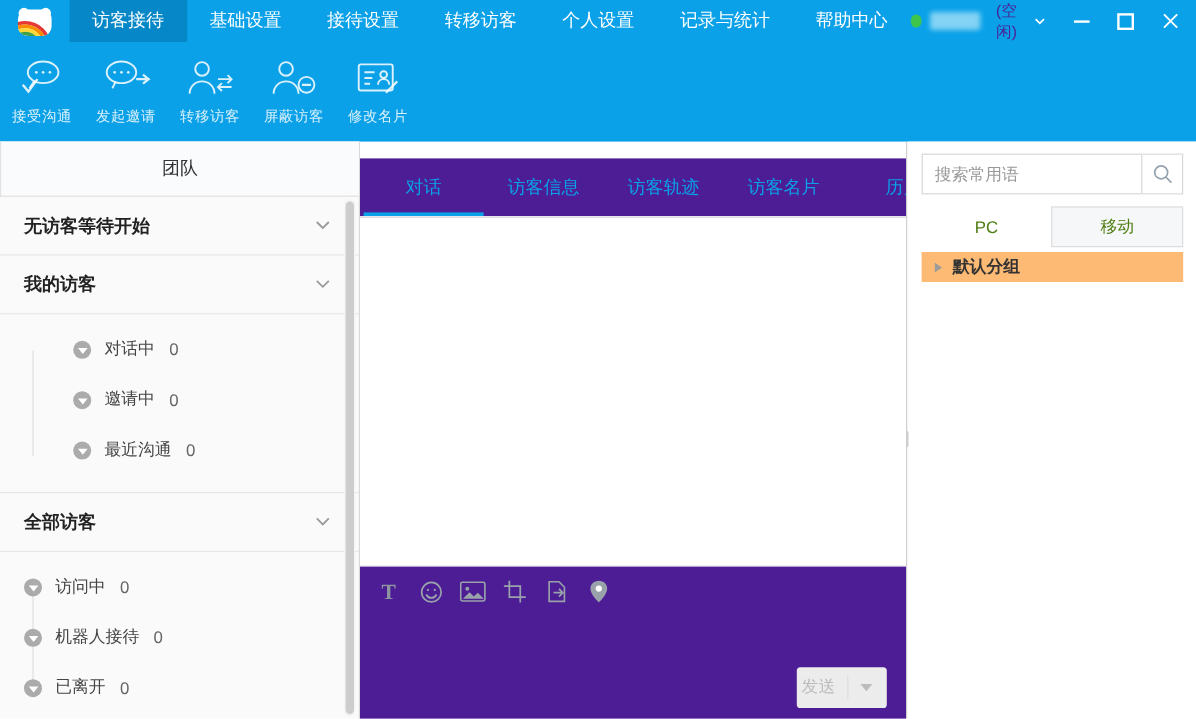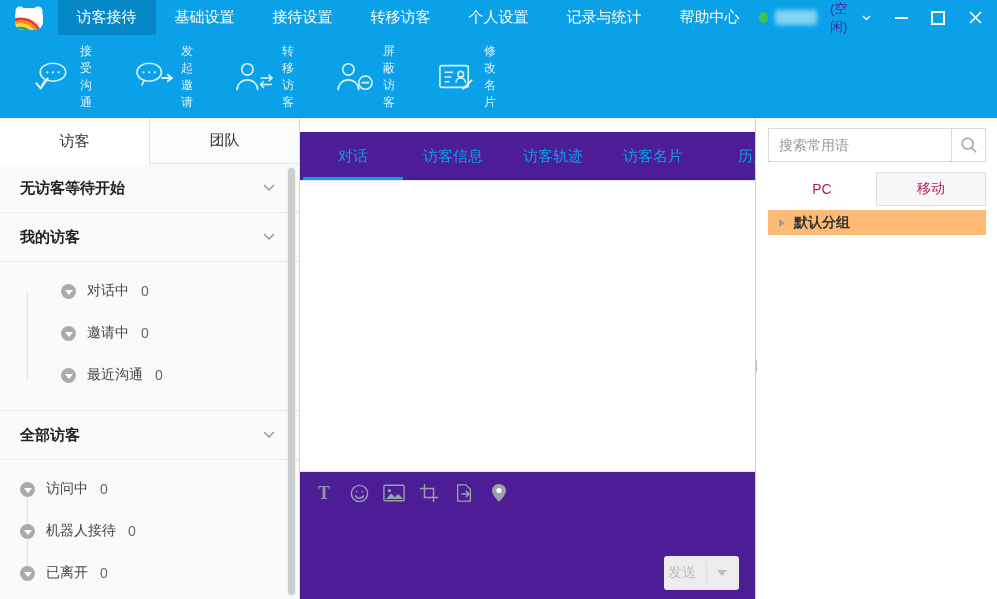--- a/index.html
+++ b/index.html
@@ -17,21 +17,21 @@
   .dot{width:11px;height:11px;border-radius:50%;background:#3ec54b;}
   .redacted{width:52px;height:15px;background:#82d3f4;border-radius:2px;filter:blur(2px);}
   .status-text{font-size:13px;color:#4c1d95;text-align:center;}
   .chev-w{margin-left:2px;display:flex;}
   .win-controls{display:flex;align-items:center;gap:21px;}
   .wc{display:flex;align-items:center;justify-content:center;width:16px;height:16px;cursor:pointer;}
   .wc-min{width:13px;height:2px;background:#fff;display:block;}
   .wc-max{width:10px;height:10px;border:2px solid #fff;display:block;}
 
   .toolbar-row{display:flex;height:83px;align-items:center;}
-  .tool{width:70px;display:flex;flex-direction:row;align-items:center;justify-content:center;gap:7px;color:rgba(255,255,255,.85);cursor:pointer;margin-left:31px;}
+  .tool{width:70px;display:flex;flex-direction:column;align-items:center;justify-content:center;gap:7px;color:rgba(255,255,255,.85);cursor:pointer;}
   .tool-label{font-size:12px;letter-spacing:.5px;}
   .tool svg{display:block;}
 
   
   .sidebar{position:absolute;top:118px;left:0;width:300px;bottom:0;background:#fafafa;border-right:1px solid #d9d9d9;box-sizing:border-box;}
   .side-tabs{display:flex;height:46px;}
   .side-tab{flex:1;display:flex;align-items:center;justify-content:center;font-size:15px;color:#333;cursor:pointer;box-sizing:border-box;}
   .side-tab.active{background:#fff;}
   .side-tab.inactive{background:#fafbfc;border-left:1px solid #e2e2e2;border-bottom:1px solid #e2e2e2;}
   .sec-h{height:48px;display:flex;align-items:center;justify-content:space-between;padding:0 24px 0 20px;font-size:15px;font-weight:bold;color:#222;border-bottom:1px solid #e8e8e8;cursor:pointer;}
@@ -64,21 +64,21 @@
   .divider-v{position:absolute;top:118px;bottom:0;left:755px;width:1px;background:#cfcfcf;}
   .collapse-handle{position:absolute;left:756px;top:359px;width:0;height:0;border-top:7px solid transparent;border-bottom:7px solid transparent;border-left:8px solid #c3c3c3;cursor:pointer;}
 
   
   .right{position:absolute;top:118px;left:757px;right:0;bottom:0;background:#fff;}
   .search-box{position:absolute;top:10px;left:11px;right:11px;height:34px;border:1px solid #d8d8d8;display:flex;box-sizing:border-box;background:#fff;}
   .search-input{flex:1;border:none;outline:none;padding:0 10px;font-size:14px;color:#333;background:transparent;min-width:0;}
   .search-input::placeholder{color:#999;}
   .search-btn{width:33px;border-left:1px solid #d8d8d8;display:flex;align-items:center;justify-content:center;cursor:pointer;background:#fff;}
   .rp-tabs{position:absolute;top:54px;left:11px;right:11px;height:34px;display:flex;}
-  .rp-tab{flex:1;display:flex;align-items:center;justify-content:center;font-size:14px;color:#be185d;cursor:pointer;box-sizing:border-box;}
+  .rp-tab{flex:1;display:flex;align-items:center;justify-content:center;font-size:14px;color:#4d7c0f;cursor:pointer;box-sizing:border-box;}
   .rp-tab.active{background:#fff;}
   .rp-tab.inactive{background:#f6f7f8;border:1px solid #ddd;}
   .rp-group{position:absolute;top:92px;left:11px;right:11px;height:25px;background:#fdba74;display:flex;align-items:center;padding-left:11px;gap:9px;box-sizing:border-box;cursor:pointer;}
   .tri-right{width:0;height:0;border-top:4px solid transparent;border-bottom:4px solid transparent;border-left:6px solid #9b9b9b;}
   .group-label{font-size:14px;font-weight:bold;color:#333;}
 </style>
 </head>
 <body>
 
 <div class="app">
@@ -198,21 +198,20 @@
             <path d="M29 31 l10 -10" stroke-width="2"></path>
           </svg>
         </span>
         <span class="tool-label">修改名片</span>
       </div>
     </div>
   </div>
 
   <div class="sidebar">
     <div class="side-tabs">
-      <div class="side-tab active">访客</div>
       <div class="side-tab inactive">团队</div>
     </div>
 
     <div class="sec-h">
       <span>无访客等待开始</span>
       <svg width="12" height="8" viewBox="0 0 12 8">
           <polyline points="1,1 6,6 11,1" fill="none" stroke="#999" stroke-width="1.5"></polyline>
         </svg>
     </div>
 

